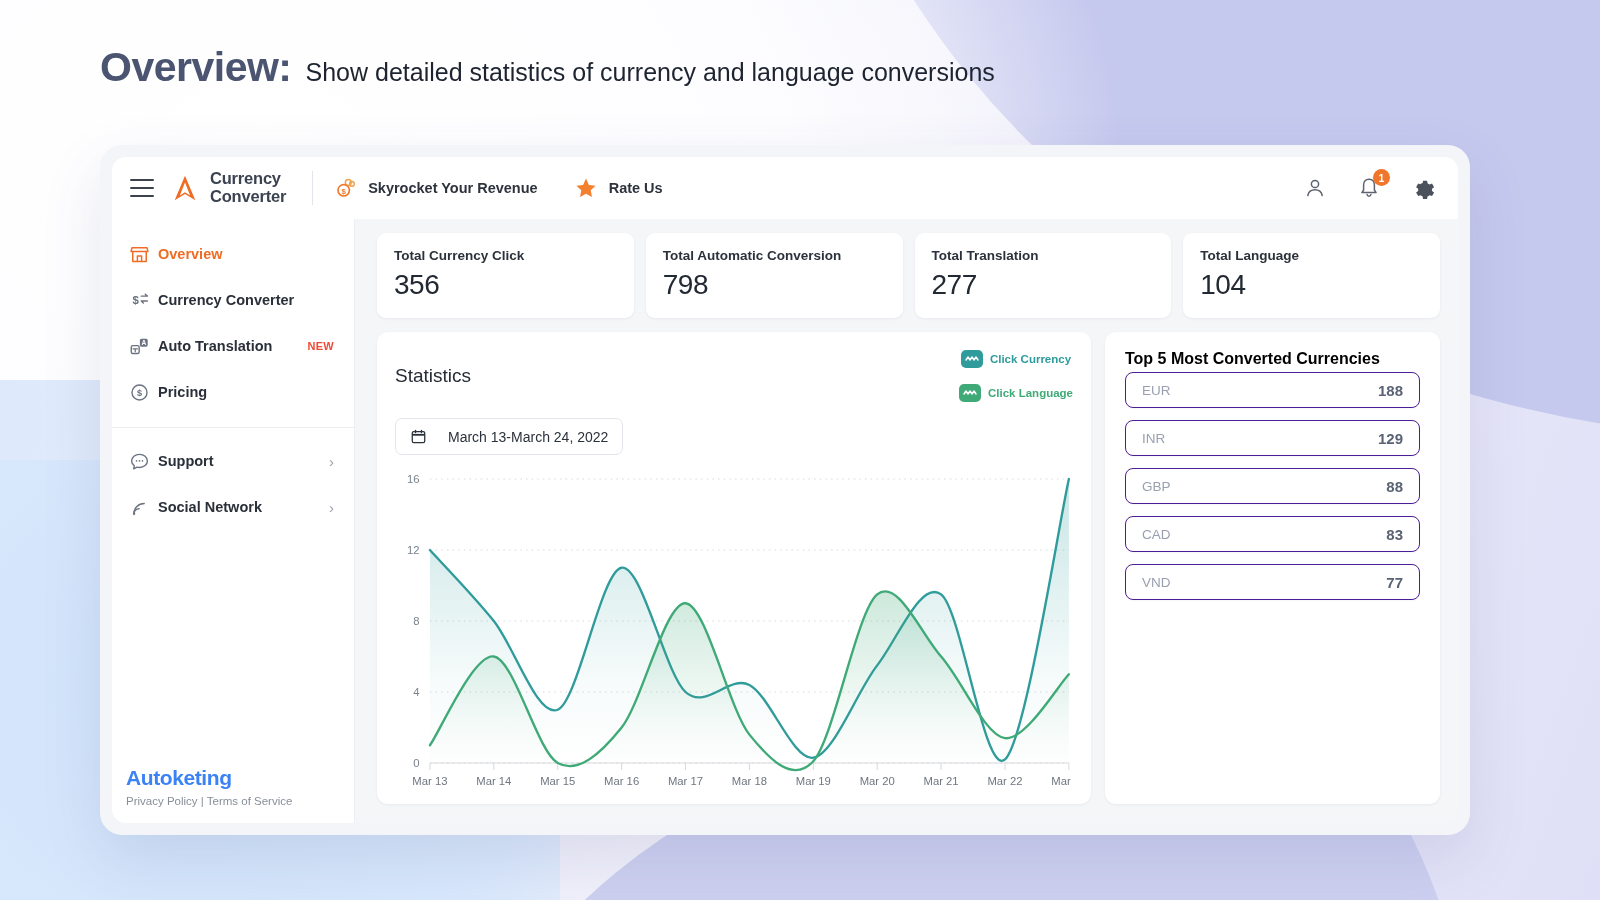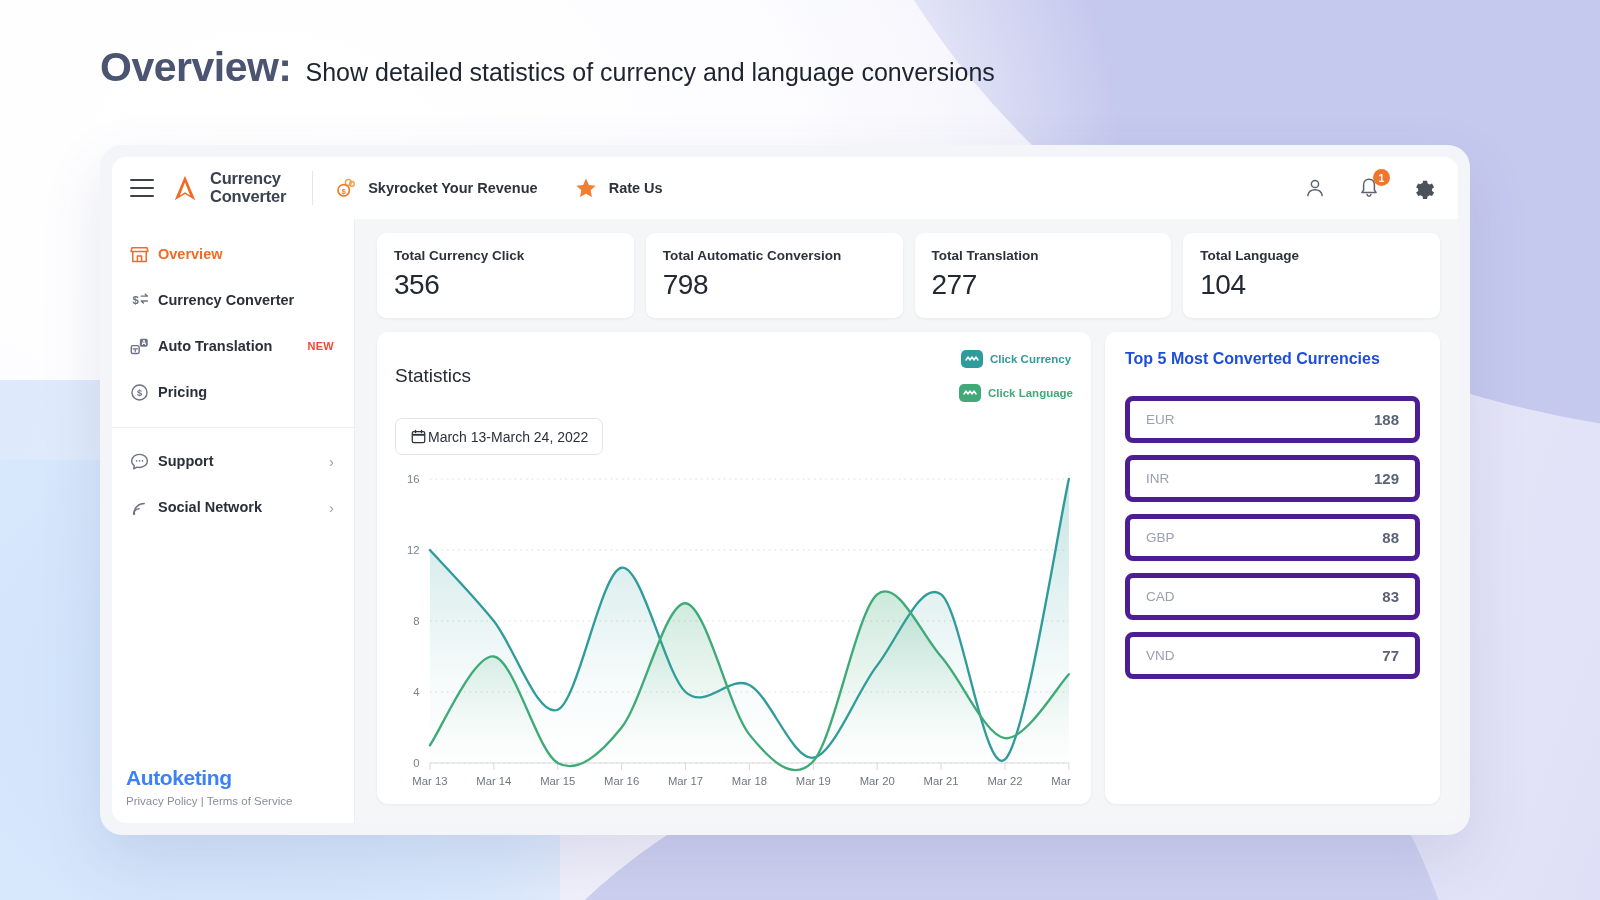--- a/index.html
+++ b/index.html
@@ -196,38 +196,38 @@
   .legend { margin-left: auto; display: flex; align-items: center; gap: 16px; flex-direction: column; }
   .legend-item { display: flex; align-items: center; gap: 7px; cursor: pointer; }
   .legend-swatch {
     width: 22px; height: 18px; border-radius: 5px;
     display: flex; align-items: center; justify-content: center;
   }
   .legend-label { font-size: 11.5px; font-weight: 700; }
 
   .daterange {
     margin-top: 16px;
-    display: inline-flex; align-items: center; gap: 1px;
+    display: inline-flex; align-items: center; gap: 21px;
     border: 1px solid #e2e5ea;
     border-radius: 7px;
     padding: 9px 14px;
     cursor: pointer;
     background: #fff;
   }
   .daterange-text { font-size: 14px; color: #2b313a; }
 
   
   .chart-wrap { position: relative; margin-top: 12px; height: 330px; }
   .chart-svg { display: block; width: 100%; height: 100%; }
 
   
-  .top5-title { font-size: 16px; font-weight: 700; color: #1d4ed8; margin-bottom: 28px; }
+  .top5-title { font-size: 16px; font-weight: 700; color: #000000; margin-bottom: 4px; }
   .cur-row {
-    height: 47px;
-    border: 5px solid #4c1d95;
+    height: 36px;
+    border: 1px solid #4c1d95;
     border-radius: 8px;
     display: flex; align-items: center;
     padding: 0 16px;
     margin-bottom: 12px;
     box-shadow: 0 1px 2px rgba(30,40,70,0.04);
   }
   .cur-code { font-size: 13.5px; color: #9aa0b0; flex: 1; }
   .cur-val { font-size: 15px; font-weight: 700; color: #5a6275; }
 </style>
 </head>

